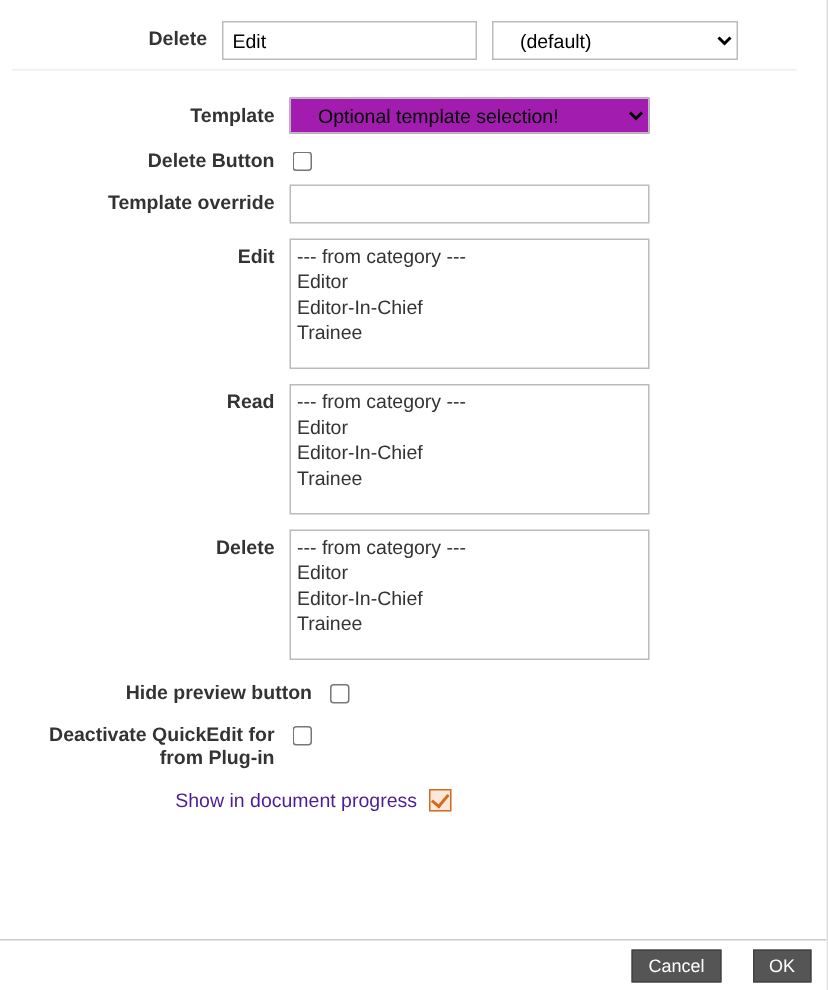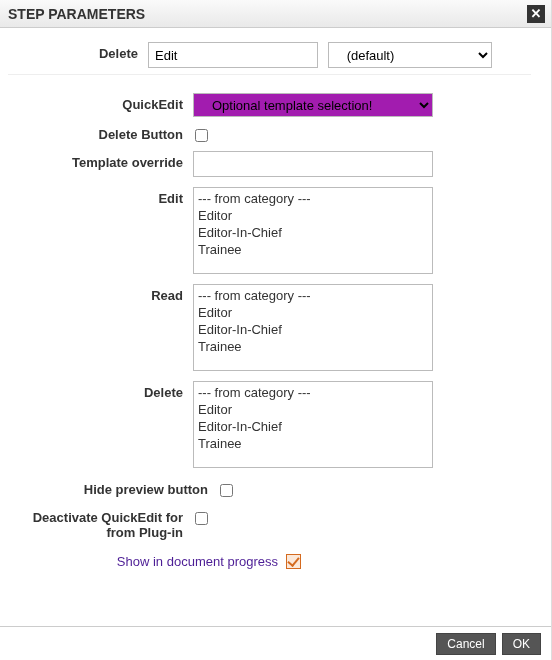--- a/index.html
+++ b/index.html
@@ -138,64 +138,57 @@
     transform: rotate(40deg);
   }
   .footer {
     height: 34px;
     border-top: 1px solid #ccc;
     background: #fff;
     display: flex;
     align-items: center;
     justify-content: flex-end;
     padding: 0 10px;
-    gap: 6px;
+    gap: 21px;
   }
   .btn {
     background: #555;
     color: #fff;
     border: 1px solid #444;
     font-size: 12px;
     padding: 3px 10px;
     cursor: pointer;
   }
   .sep {
     border-top: 1px solid #eee;
     margin: 6px 0 18px 0;
   }
 </style>
 </head>
 <body>
 
 <div class="dialog">
 
-  <div class="titlebar">
-    <span>STEP PARAMETERS</span>
-    <span class="spacer"></span>
-    <span class="close-btn">
-      <span>✕</span>
-    </span>
-  </div>
 
   <div class="body">
 
     <div class="row">
       <div class="lbl" style="width:140px">Delete</div>
       <div class="fld multi-input">
         <input type="text" value="Edit" style="">
         <select>
           <option>(default)</option>
         </select>
       </div>
     </div>
 
     <div class="sep"></div>
 
     <div class="row">
-      <div class="lbl">QuickEdit</div>
+      <div class="lbl">Template</div>
       <div class="fld">
         <select class="template">
           <option>Optional template selection!</option>
         </select>
       </div>
     </div>
 
     <div class="row">
       <div class="lbl">Delete Button</div>
       <div class="fld">

